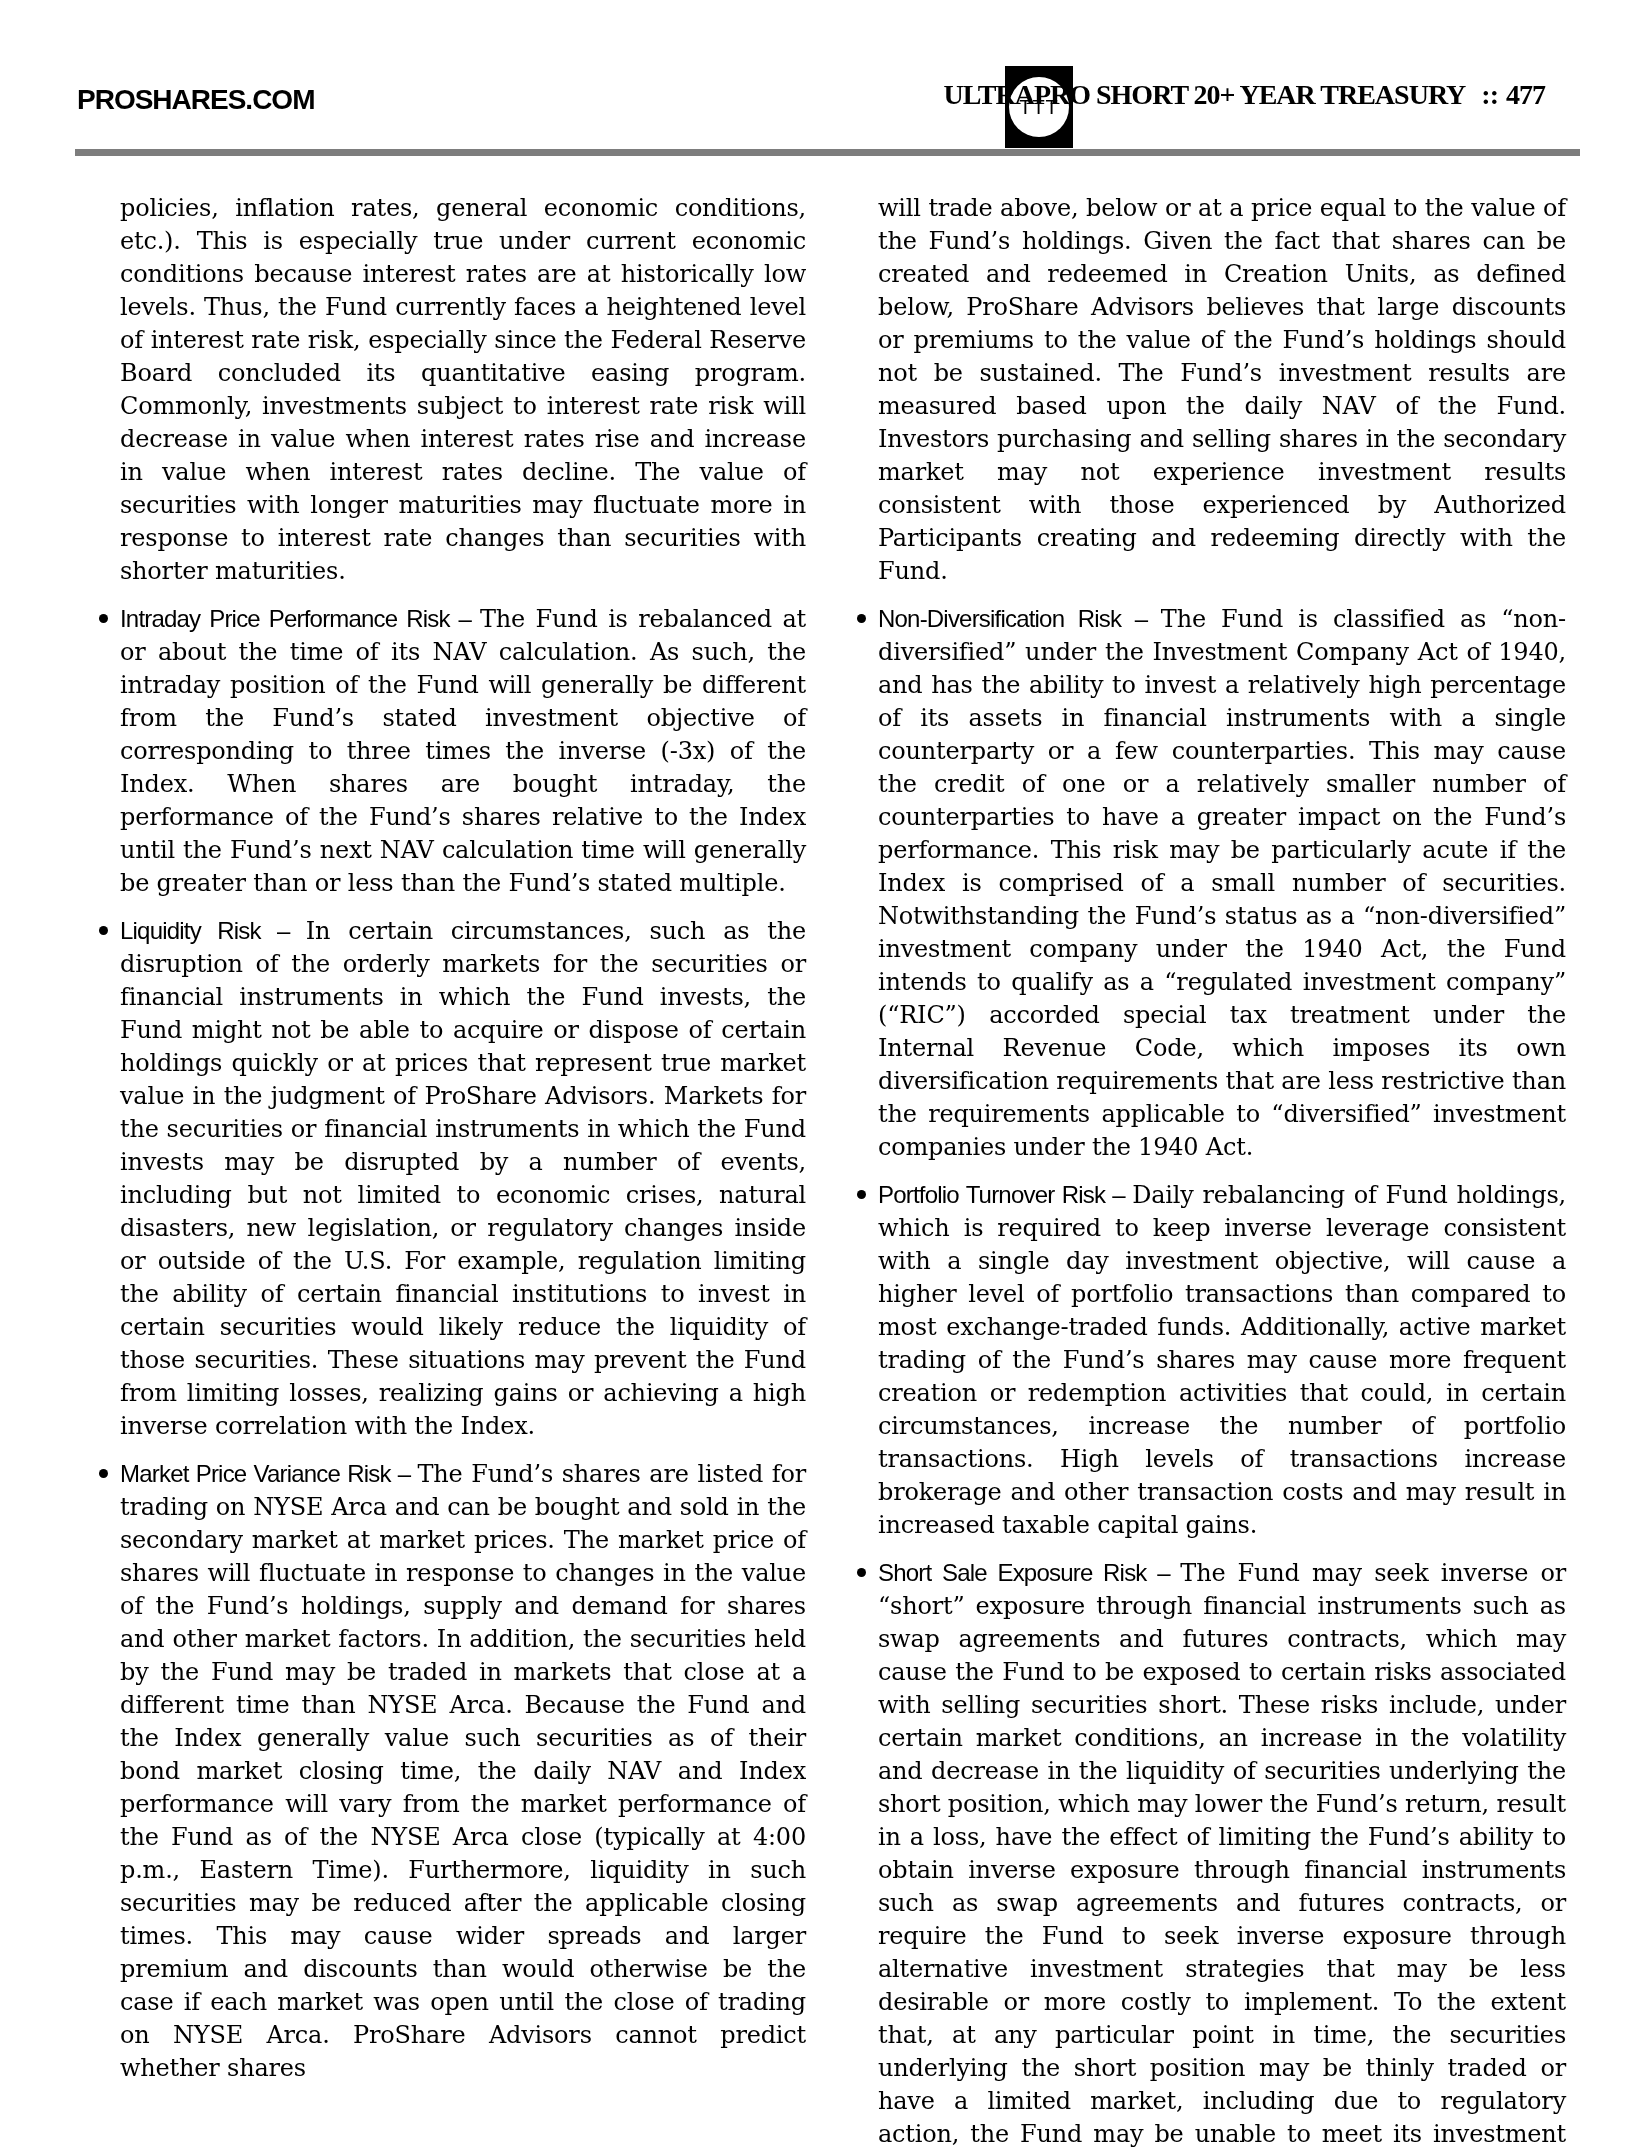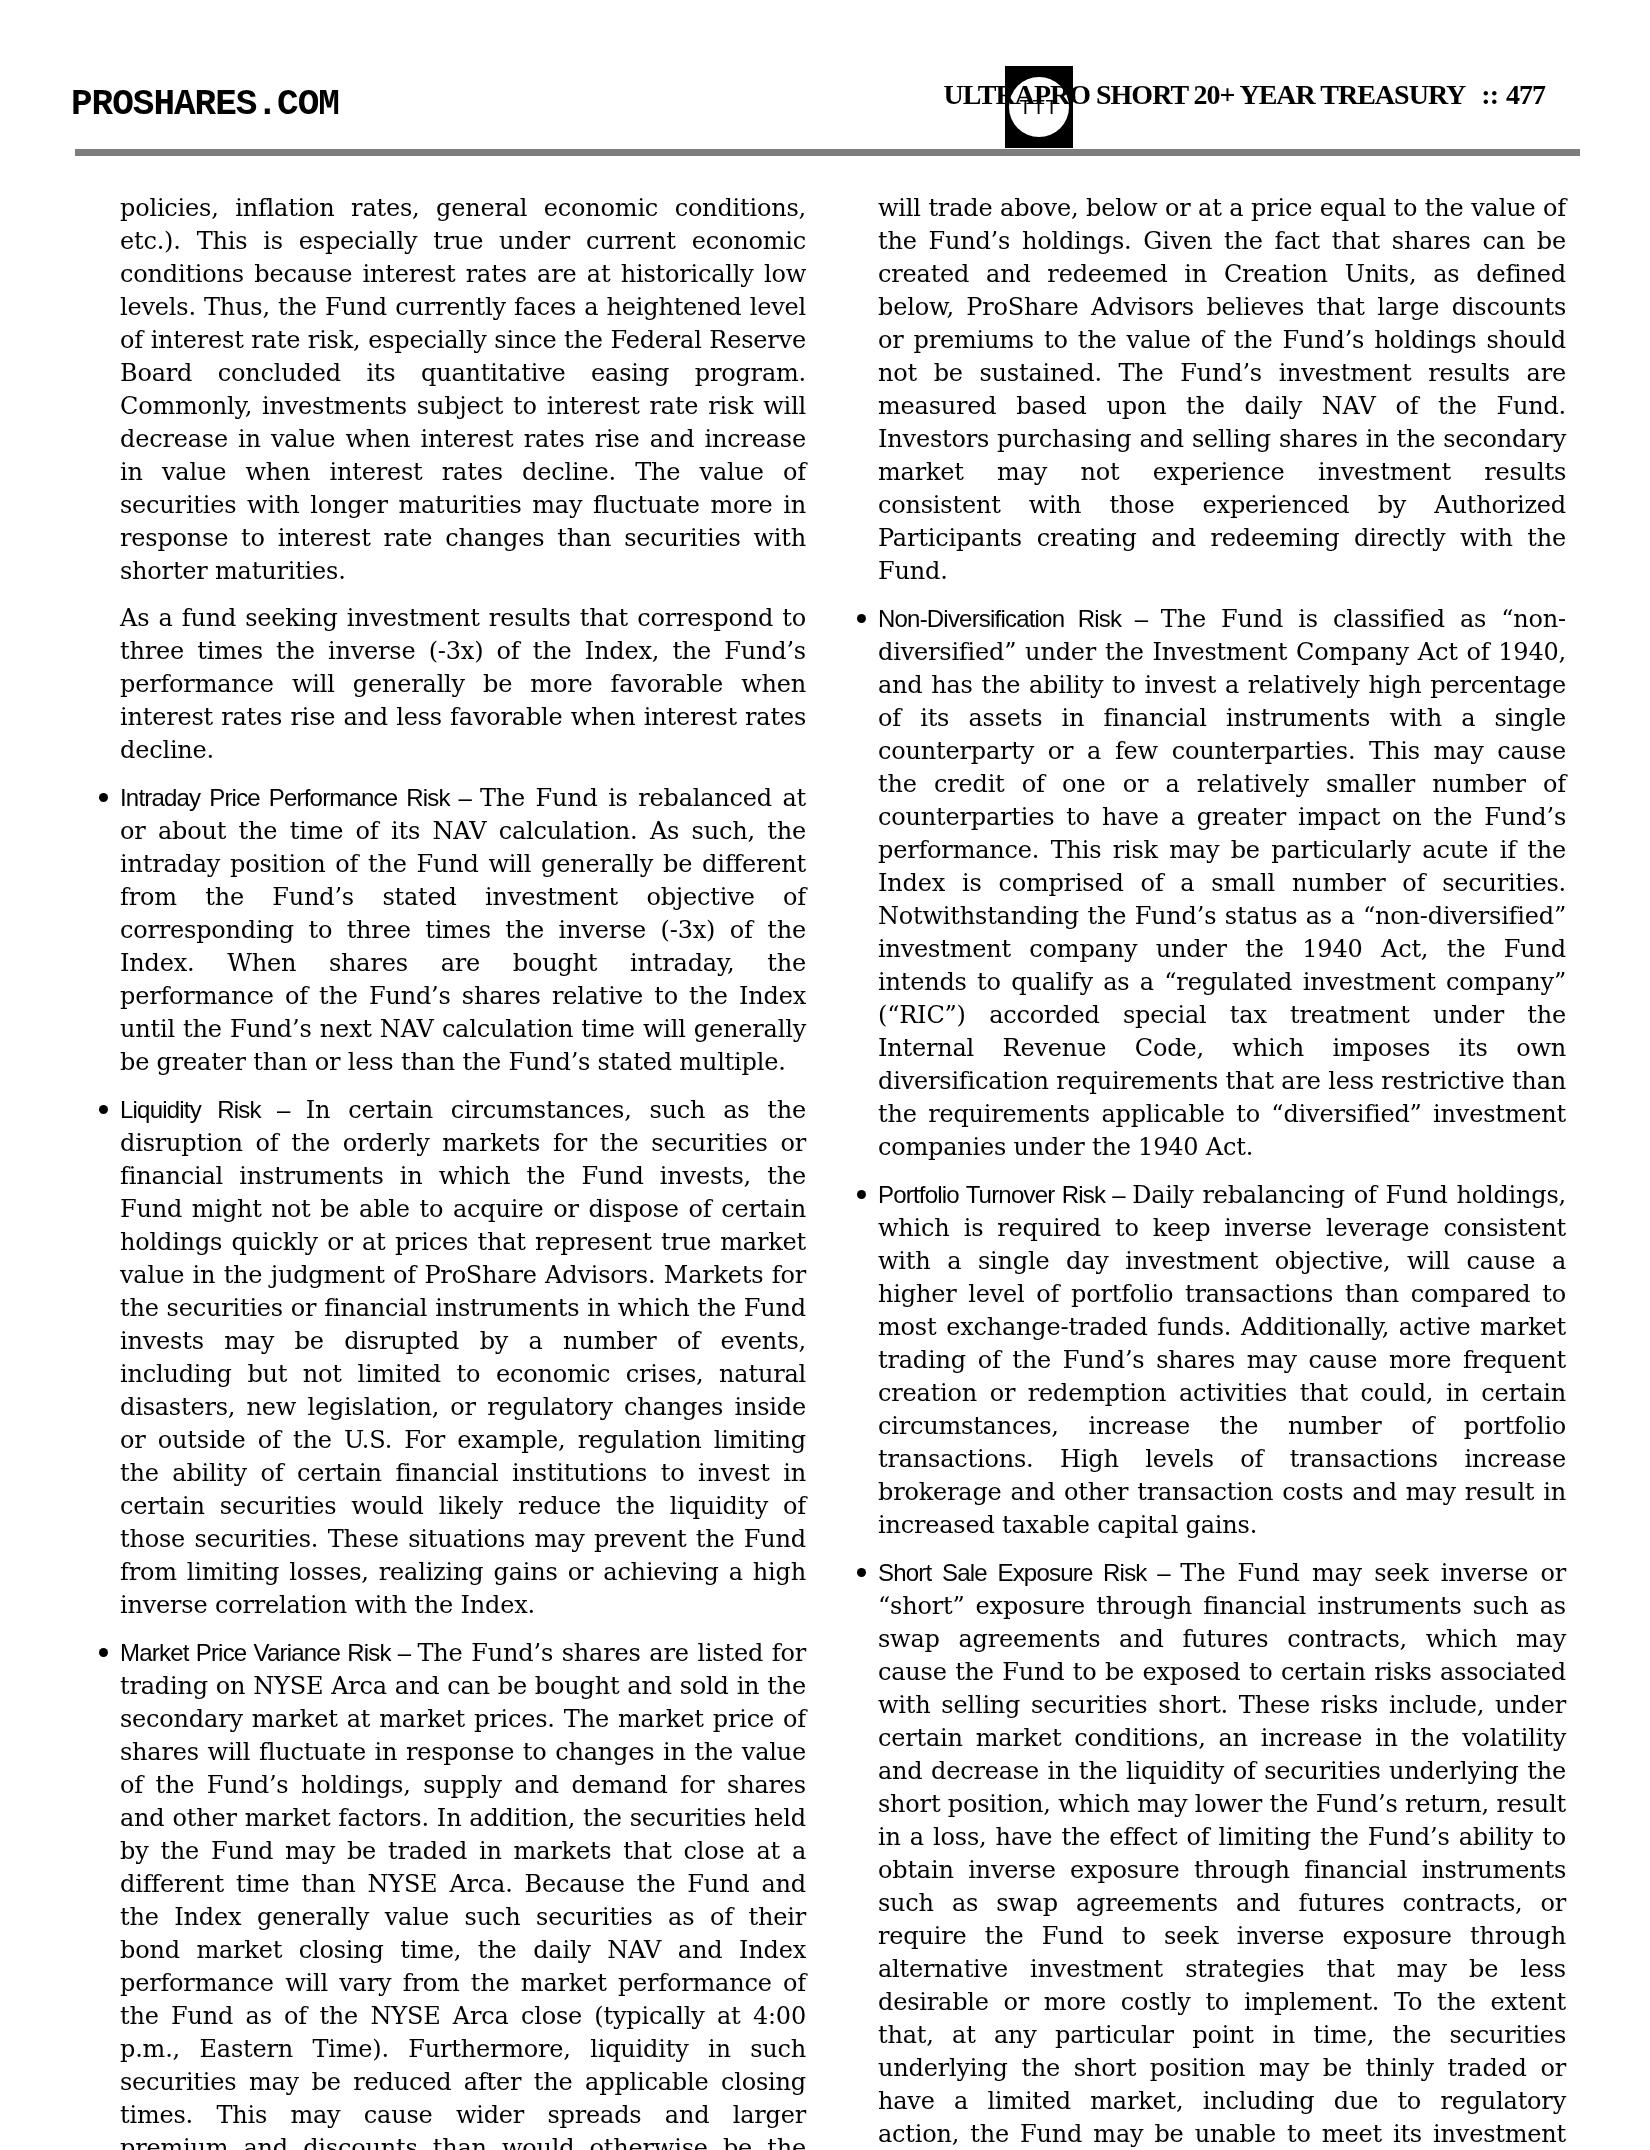--- a/index.html
+++ b/index.html
@@ -3,23 +3,23 @@
 <meta charset="utf-8">
 <style>
   html, body { margin:0; padding:0; background:#e8e8e8; }
   .page {
     position:relative; width:1650px; height:2150px; margin:0 auto;
     background:#ffffff; color:#000; overflow:hidden;
     font-family:"DejaVu Serif", serif;
   }
   
   .hdr-site {
-    position:absolute; left:71px; top:84px;
-    font-family:Liberation Mono, monospace; font-weight:bold;
-    font-size:36px; letter-spacing:-1px; white-space:nowrap;
+    position:absolute; left:77px; top:84px;
+    font-family:Liberation Sans, sans-serif; font-weight:bold;
+    font-size:28px; letter-spacing:-1px; white-space:nowrap;
   }
   .ticker-box {
     position:absolute; left:1005px; top:66px; width:68px; height:82px;
     background:#000; display:flex; align-items:center; justify-content:center;
   }
   .ticker-circle {
     width:60px; height:60px; border-radius:50%; background:#fff;
     display:flex; align-items:center; justify-content:center;
     font-family:"Liberation Sans", sans-serif; font-size:20px;
     letter-spacing:1px; color:#000;
@@ -65,21 +65,20 @@
   </div>
 
   <div class="hdr-title">
     <span>ULTRAPRO SHORT 20+ YEAR TREASURY</span><span class="hdr-sep">::</span><span class="page-num">477</span>
   </div>
 
   <div class="rule"></div>
 
   <div class="col col-left">
       <div class="block paragraph"><span>policies, inflation rates, general economic conditions, etc.). This is especially true under current economic conditions because interest rates are at historically low levels. Thus, the Fund currently faces a heightened level of interest rate risk, especially since the Federal Reserve Board concluded its quantitative easing program. Commonly, investments subject to interest rate risk will decrease in value when interest rates rise and increase in value when interest rates decline. The value of securities with longer maturities may fluctuate more in response to interest rate changes than securities with shorter maturities.</span></div>
-      <div class="block paragraph"><span>As a fund seeking investment results that correspond to three times the inverse (-3x) of the Index, the Fund’s performance will generally be more favorable when interest rates rise and less favorable when interest rates decline.</span></div>
       <div class="block bullet"><span class="dot"></span><span class="risk-heading">Intraday Price Performance Risk – </span><span>The Fund is rebalanced at or about the time of its NAV calculation. As such, the intraday position of the Fund will generally be different from the Fund’s stated investment objective of corresponding to three times the inverse (-3x) of the Index. When shares are bought intraday, the performance of the Fund’s shares relative to the Index until the Fund’s next NAV calculation time will generally be greater than or less than the Fund’s stated multiple.</span></div>
       <div class="block bullet"><span class="dot"></span><span class="risk-heading">Liquidity Risk – </span><span>In certain circumstances, such as the disruption of the orderly markets for the securities or financial instruments in which the Fund invests, the Fund might not be able to acquire or dispose of certain holdings quickly or at prices that represent true market value in the judgment of ProShare Advisors. Markets for the securities or financial instruments in which the Fund invests may be disrupted by a number of events, including but not limited to economic crises, natural disasters, new legislation, or regulatory changes inside or outside of the U.S. For example, regulation limiting the ability of certain financial institutions to invest in certain securities would likely reduce the liquidity of those securities. These situations may prevent the Fund from limiting losses, realizing gains or achieving a high inverse correlation with the Index.</span></div>
       <div class="block bullet"><span class="dot"></span><span class="risk-heading">Market Price Variance Risk – </span><span>The Fund’s shares are listed for trading on NYSE Arca and can be bought and sold in the secondary market at market prices. The market price of shares will fluctuate in response to changes in the value of the Fund’s holdings, supply and demand for shares and other market factors. In addition, the securities held by the Fund may be traded in markets that close at a different time than NYSE Arca. Because the Fund and the Index generally value such securities as of their bond market closing time, the daily NAV and Index performance will vary from the market performance of the Fund as of the NYSE Arca close (typically at 4:00 p.m., Eastern Time). Furthermore, liquidity in such securities may be reduced after the applicable closing times. This may cause wider spreads and larger premium and discounts than would otherwise be the case if each market was open until the close of trading on NYSE Arca. ProShare Advisors cannot predict whether shares</span></div>
     </div>
   <div class="col col-right">
       <div class="block paragraph"><span>will trade above, below or at a price equal to the value of the Fund’s holdings. Given the fact that shares can be created and redeemed in Creation Units, as defined below, ProShare Advisors believes that large discounts or premiums to the value of the Fund’s holdings should not be sustained. The Fund’s investment results are measured based upon the daily NAV of the Fund. Investors purchasing and selling shares in the secondary market may not experience investment results consistent with those experienced by Authorized Participants creating and redeeming directly with the Fund.</span></div>
       <div class="block bullet"><span class="dot"></span><span class="risk-heading">Non-Diversification Risk – </span><span>The Fund is classified as “non-diversified” under the Investment Company Act of 1940, and has the ability to invest a relatively high percentage of its assets in financial instruments with a single counterparty or a few counterparties. This may cause the credit of one or a relatively smaller number of counterparties to have a greater impact on the Fund’s performance. This risk may be particularly acute if the Index is comprised of a small number of securities. Notwithstanding the Fund’s status as a “non-diversified” investment company under the 1940 Act, the Fund intends to qualify as a “regulated investment company” (“RIC”) accorded special tax treatment under the Internal Revenue Code, which imposes its own diversification requirements that are less restrictive than the requirements applicable to “diversified” investment companies under the 1940 Act.</span></div>
       <div class="block bullet"><span class="dot"></span><span class="risk-heading">Portfolio Turnover Risk – </span><span>Daily rebalancing of Fund holdings, which is required to keep inverse leverage consistent with a single day investment objective, will cause a higher level of portfolio transactions than compared to most exchange-traded funds. Additionally, active market trading of the Fund’s shares may cause more frequent creation or redemption activities that could, in certain circumstances, increase the number of portfolio transactions. High levels of transactions increase brokerage and other transaction costs and may result in increased taxable capital gains.</span></div>
       <div class="block bullet"><span class="dot"></span><span class="risk-heading">Short Sale Exposure Risk – </span><span>The Fund may seek inverse or “short” exposure through financial instruments such as swap agreements and futures contracts, which may cause the Fund to be exposed to certain risks associated with selling securities short. These risks include, under certain market conditions, an increase in the volatility and decrease in the liquidity of securities underlying the short position, which may lower the Fund’s return, result in a loss, have the effect of limiting the Fund’s ability to obtain inverse exposure through financial instruments such as swap agreements and futures contracts, or require the Fund to seek inverse exposure through alternative investment strategies that may be less desirable or more costly to implement. To the extent that, at any particular point in time, the securities underlying the short position may be thinly traded or have a limited market, including due to regulatory action, the Fund may be unable to meet its investment objective due to a lack of available securities or counterparties. During such periods, the Fund’s ability to issue additional Creation Units may be adversely affected. Obtaining inverse exposure through these instruments may be considered an aggressive investment technique. Any income, dividends or</span></div>
     </div>

